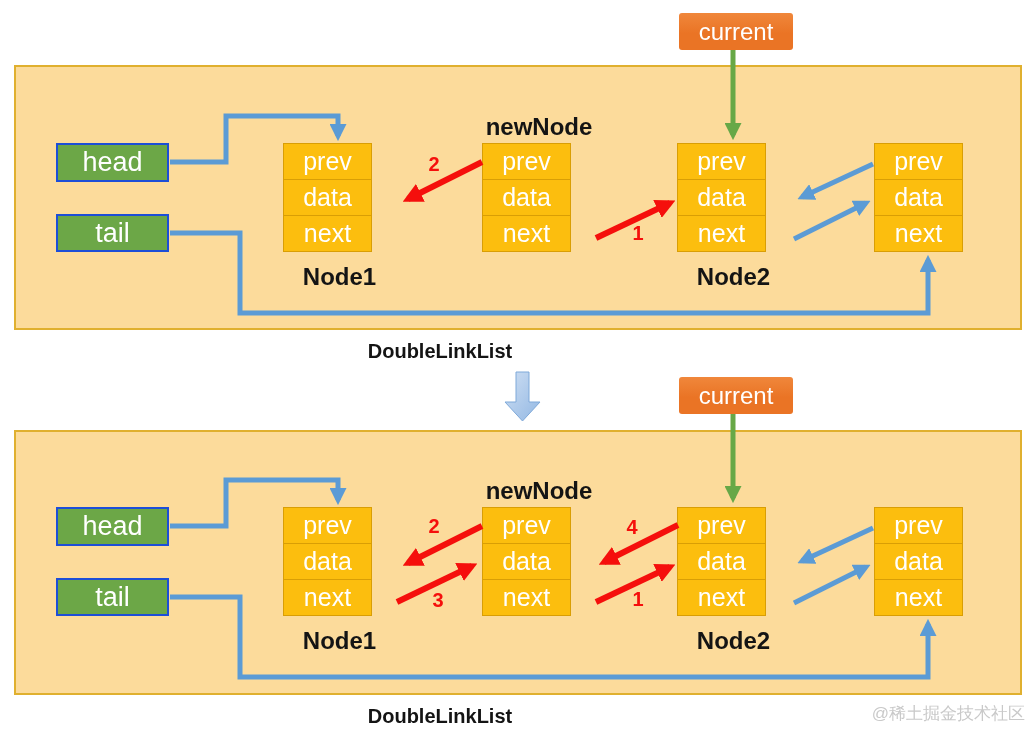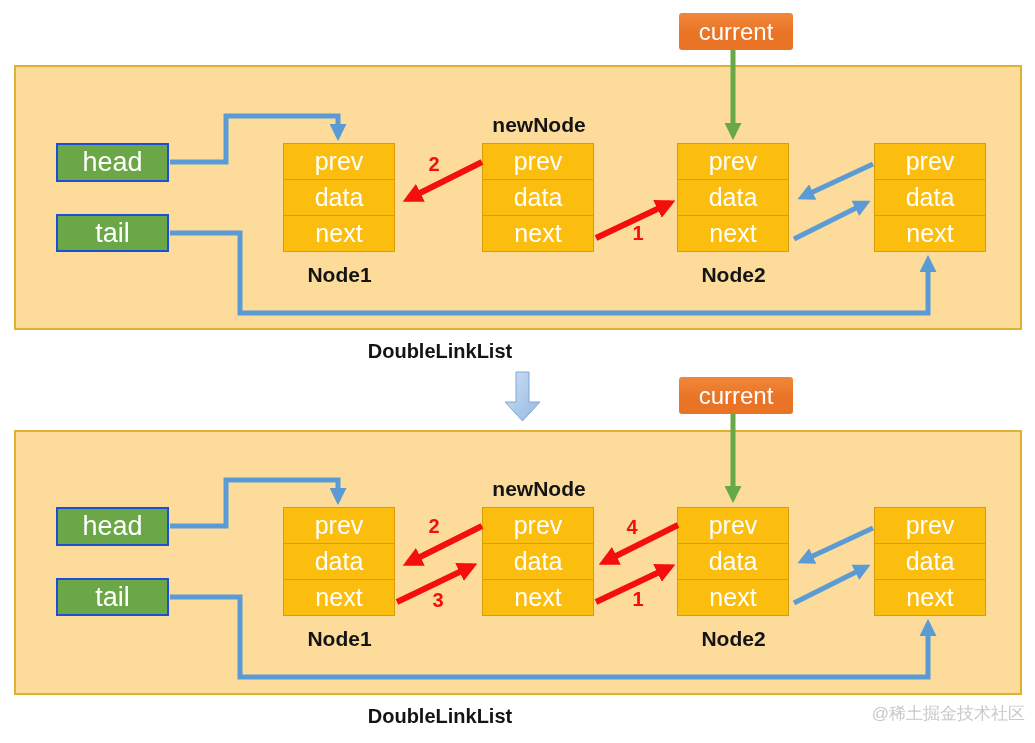--- a/index.html
+++ b/index.html
@@ -7,21 +7,21 @@
     width:1035px;height:743px;position:relative;overflow:hidden;
     background:#ffffff;
     font-family:"Liberation Sans", sans-serif;
   }
   .panel{
     position:absolute;box-sizing:border-box;
     background:var(--panel_bg);
     border:2px solid var(--panel_border);
     z-index:1;
   }
-  .node{position:absolute;width:112px;z-index:2;}
+  .node{position:absolute;width:89px;z-index:2;}
   .cell{
     height:37px;box-sizing:border-box;margin-top:-1px;
     background:var(--cell_fill);
     border:1px solid var(--cell_border);
     color:#ffffff;font-size:25px;
     display:flex;align-items:center;justify-content:center;
   }
   .cell:first-child{margin-top:0;}
   .ptr{
     position:absolute;width:113px;height:39px;box-sizing:border-box;
@@ -32,21 +32,21 @@
   }
   .cur{
     position:absolute;width:114px;height:37px;box-sizing:border-box;
     background:linear-gradient(180deg,#f0873b 0%,var(--current_orange) 55%);
     border-radius:3px;color:#ffffff;font-size:24px;
     display:flex;align-items:center;justify-content:center;
     z-index:2;
   }
   .title{
     position:absolute;width:113px;text-align:center;
-    font-weight:bold;font-size:21px;color:var(--caption_black);z-index:2;
+    font-weight:bold;font-size:24px;color:var(--caption_black);z-index:2;
   }
   .title-wide{width:140px;}
   .caption{
     position:absolute;left:0;width:880px;text-align:center;
     font-weight:bold;font-size:20px;color:var(--caption_black);z-index:2;
   }
   .step{
     position:absolute;width:24px;text-align:center;
     color:var(--arrow_red);font-weight:bold;font-size:20px;z-index:4;
   }

